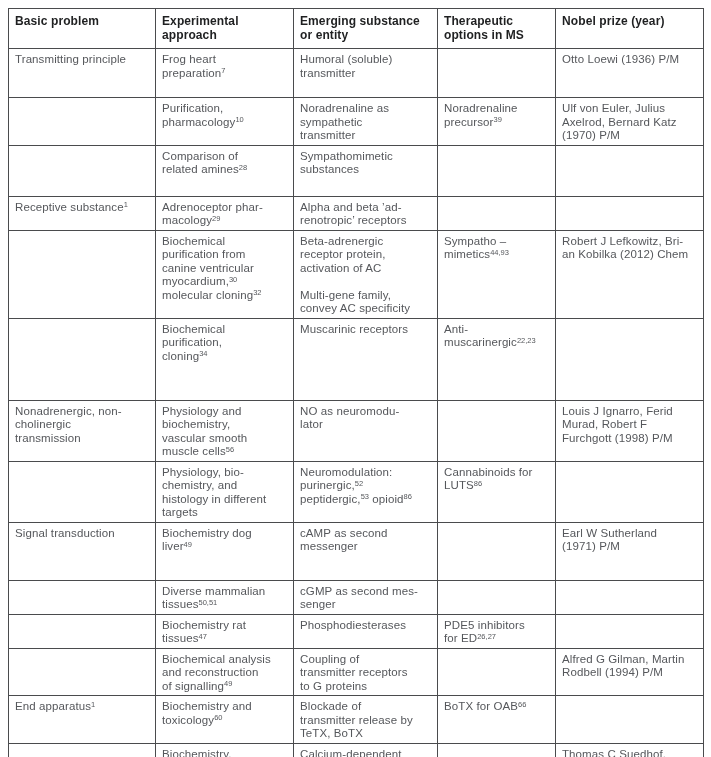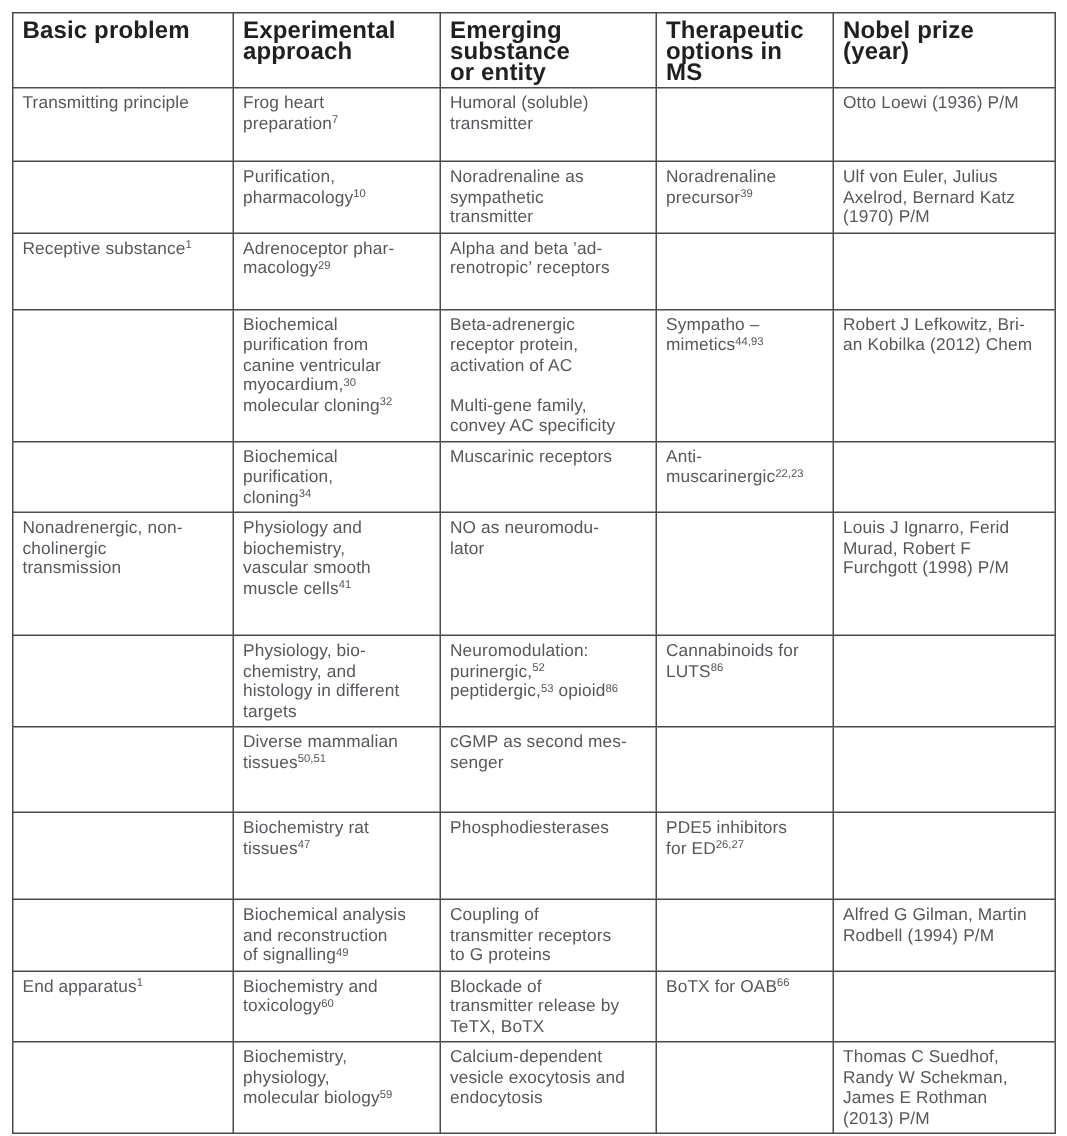--- a/index.html
+++ b/index.html
@@ -24,21 +24,21 @@
     border:1.5px solid var(--border);
     vertical-align:top;text-align:left;
     padding:4px 6px 2px 6px;
     overflow:hidden;
   }
   td{
     font-size:11.5px;line-height:13.5px;color:var(--body-text);
     font-weight:400;letter-spacing:0.1px;
   }
   th{
-    font-size:16px;line-height:14px;color:var(--head-text);
+    font-size:12px;line-height:14px;color:var(--head-text);
     font-weight:700;padding-top:5px;letter-spacing:0.1px;
   }
   thead tr{height:40px;}
   tbody tr:nth-child(1){height:49px;padding-left:11px;}
   tbody tr:nth-child(2){height:45px;}
   tbody tr:nth-child(3){height:51px;}
   tbody tr:nth-child(4){height:30px;}
   tbody tr:nth-child(5){height:32px;}
   tbody tr:nth-child(6){height:82px;}
   tbody tr:nth-child(7){height:51px;}
@@ -90,20 +90,27 @@
           <td>Otto Loewi (1936) P/M</td>
         </tr>
         <tr>
           <td></td>
           <td>Purification,<br>pharmacology<sup>10</sup></td>
           <td>Noradrenaline as<br>sympathetic<br>transmitter</td>
           <td>Noradrenaline<br>precursor<sup>39</sup></td>
           <td>Ulf von Euler, Julius<br>Axelrod, Bernard Katz<br>(1970) P/M</td>
         </tr>
         <tr>
+          <td></td>
+          <td>Comparison of<br>related amines<sup>28</sup></td>
+          <td>Sympathomimetic<br>substances</td>
+          <td></td>
+          <td></td>
+        </tr>
+        <tr>
           <td>Receptive substance<sup>1</sup></td>
           <td>Adrenoceptor phar-<br>macology<sup>29</sup></td>
           <td>Alpha and beta ’ad-<br>renotropic’ receptors</td>
           <td></td>
           <td></td>
         </tr>
         <tr>
           <td></td>
           <td>Biochemical<br>purification from<br>canine ventricular<br>myocardium,<sup>30</sup><br>molecular cloning<sup>32</sup></td>
           <td>Beta-adrenergic<br>receptor protein,<br>activation of AC<br><br>Multi-gene family,<br>convey AC specificity</td>
@@ -112,31 +119,38 @@
         </tr>
         <tr>
           <td></td>
           <td>Biochemical<br>purification,<br>cloning<sup>34</sup></td>
           <td>Muscarinic receptors</td>
           <td>Anti-<br>muscarinergic<sup>22,23</sup></td>
           <td></td>
         </tr>
         <tr>
           <td>Nonadrenergic, non-<br>cholinergic<br>transmission</td>
-          <td>Physiology and<br>biochemistry,<br>vascular smooth<br>muscle cells<sup>41</sup></td>
+          <td>Physiology and<br>biochemistry,<br>vascular smooth<br>muscle cells<sup>56</sup></td>
           <td>NO as neuromodu-<br>lator</td>
           <td></td>
           <td>Louis J Ignarro, Ferid<br>Murad, Robert F<br>Furchgott (1998) P/M</td>
         </tr>
         <tr>
           <td></td>
           <td>Physiology, bio-<br>chemistry, and<br>histology in different<br>targets</td>
           <td>Neuromodulation:<br>purinergic,<sup>52</sup><br>peptidergic,<sup>53</sup> opioid<sup>86</sup></td>
           <td>Cannabinoids for<br>LUTS<sup>86</sup></td>
           <td></td>
+        </tr>
+        <tr>
+          <td>Signal transduction</td>
+          <td>Biochemistry dog<br>liver<sup>49</sup></td>
+          <td>cAMP as second<br>messenger</td>
+          <td></td>
+          <td>Earl W Sutherland<br>(1971) P/M</td>
         </tr>
         <tr>
           <td></td>
           <td>Diverse mammalian<br>tissues<sup>50,51</sup></td>
           <td>cGMP as second mes-<br>senger</td>
           <td></td>
           <td></td>
         </tr>
         <tr>
           <td></td>

